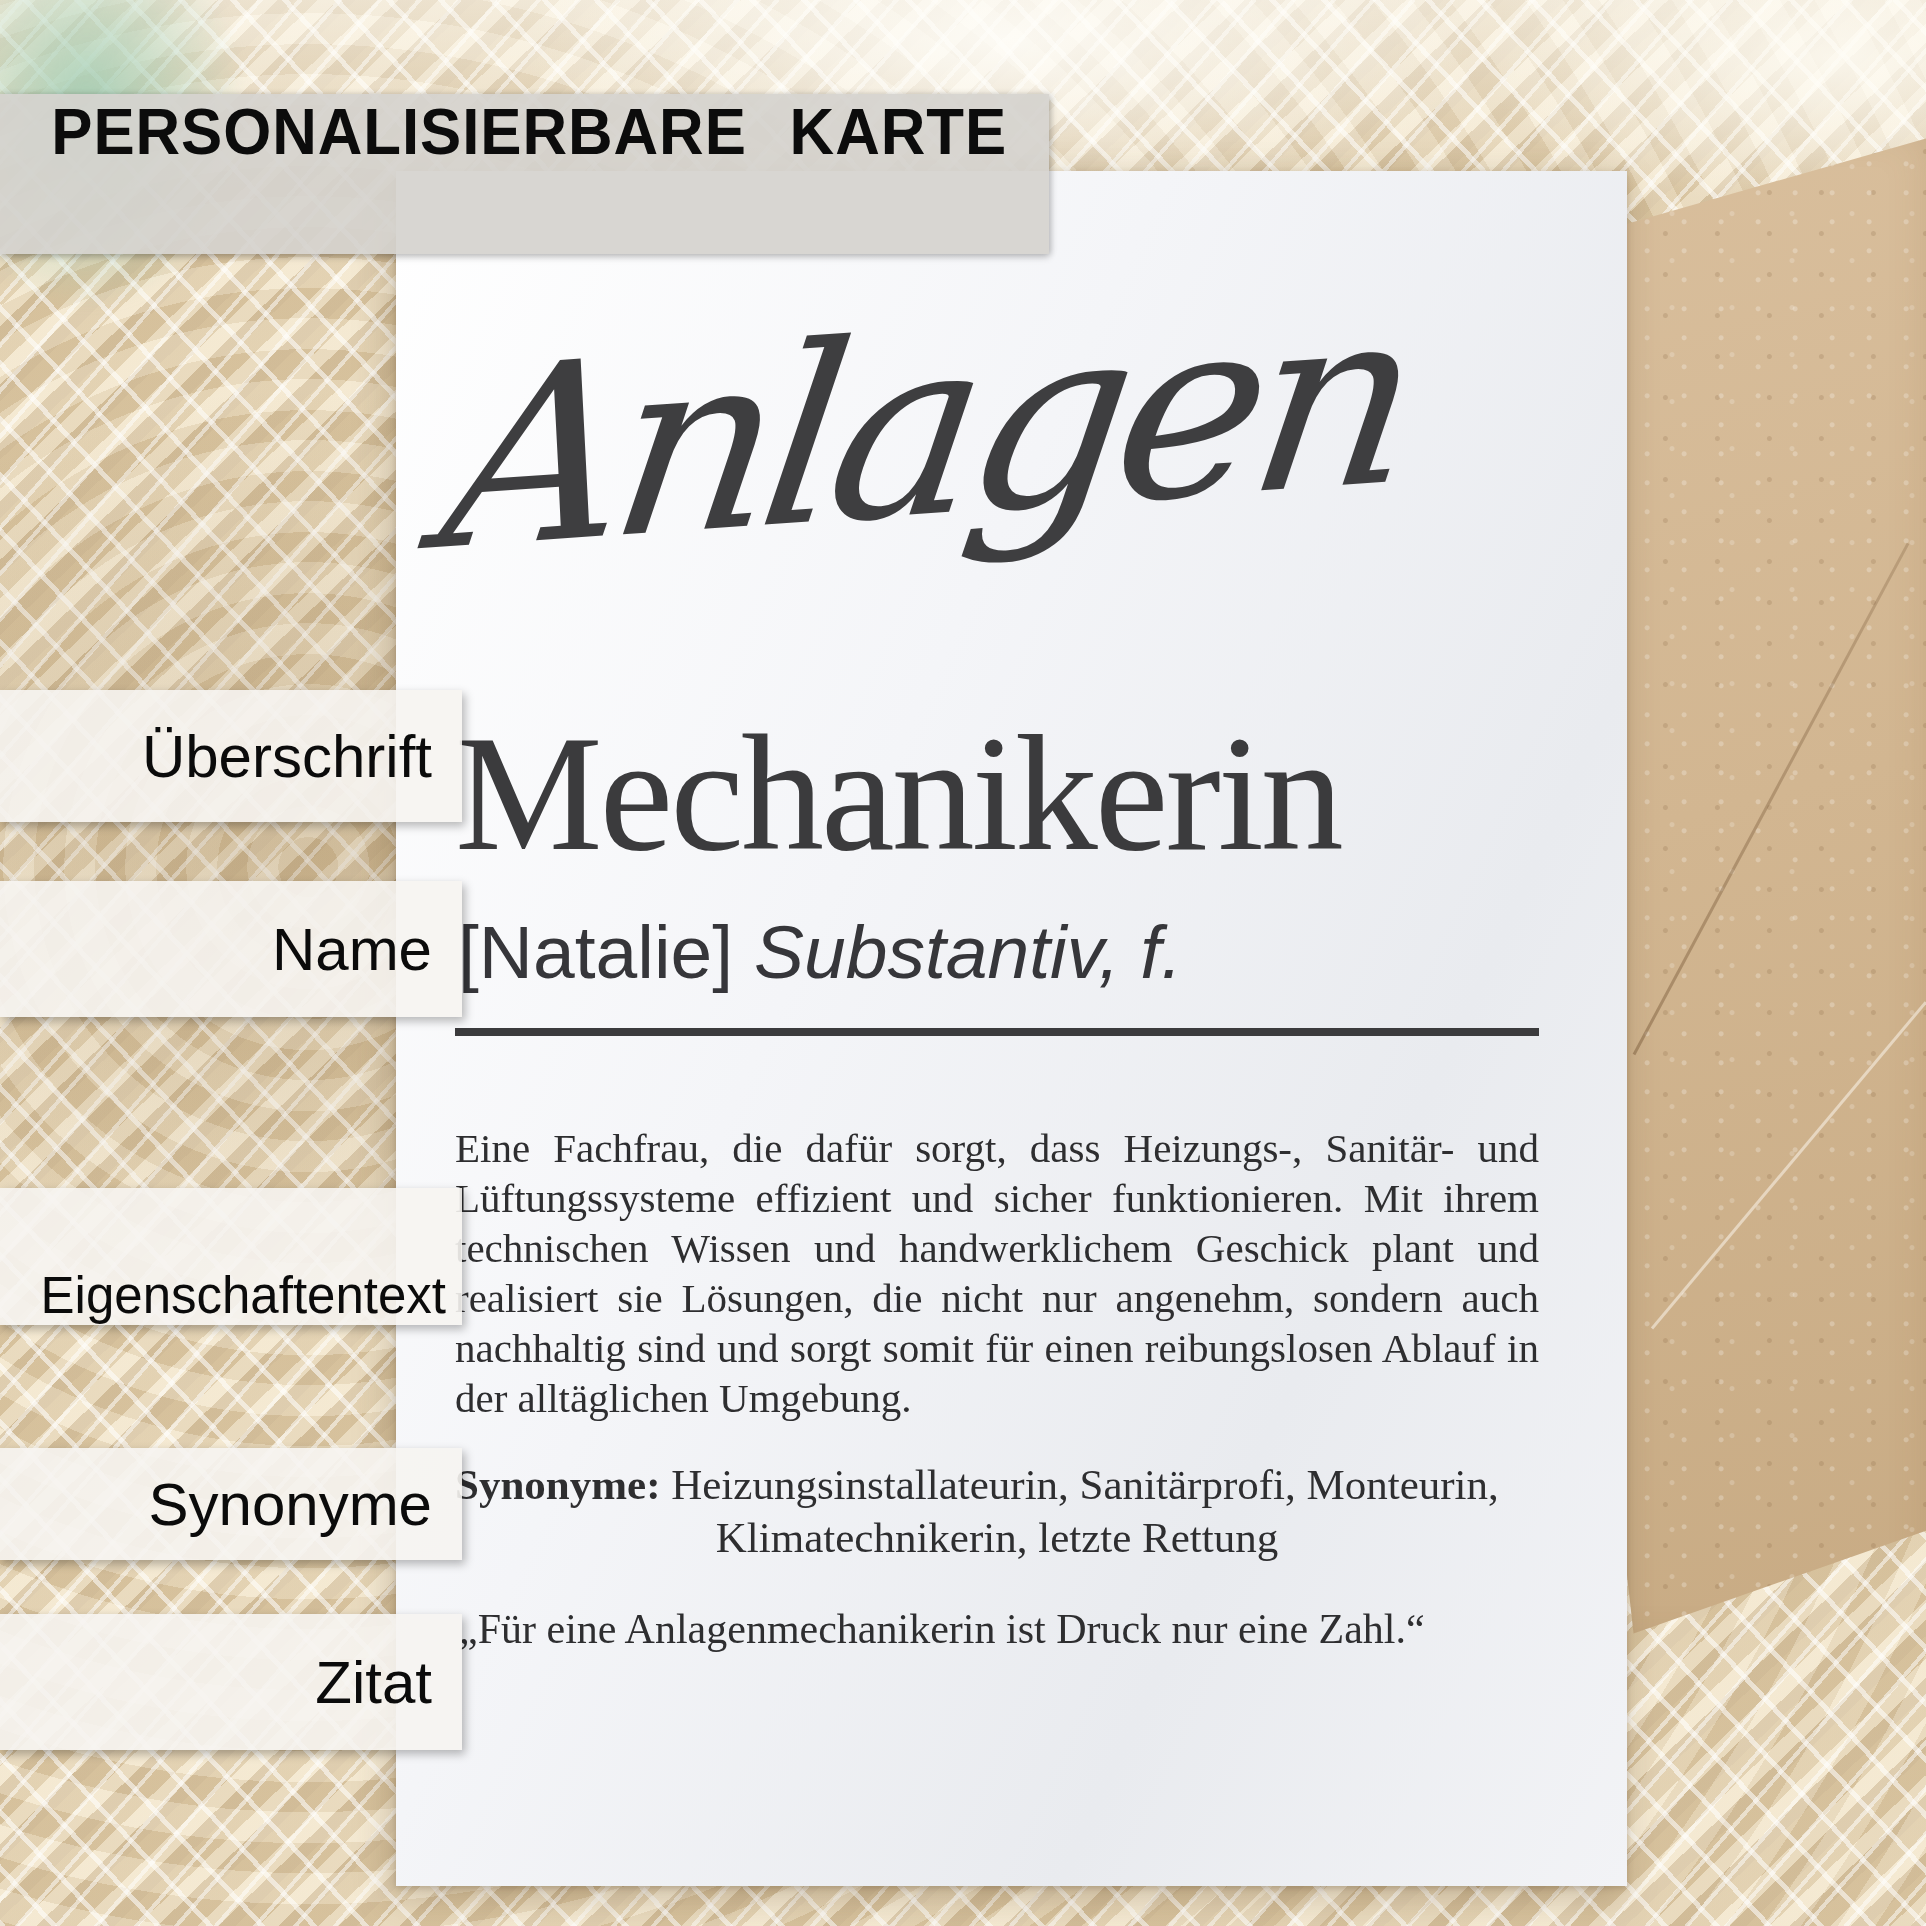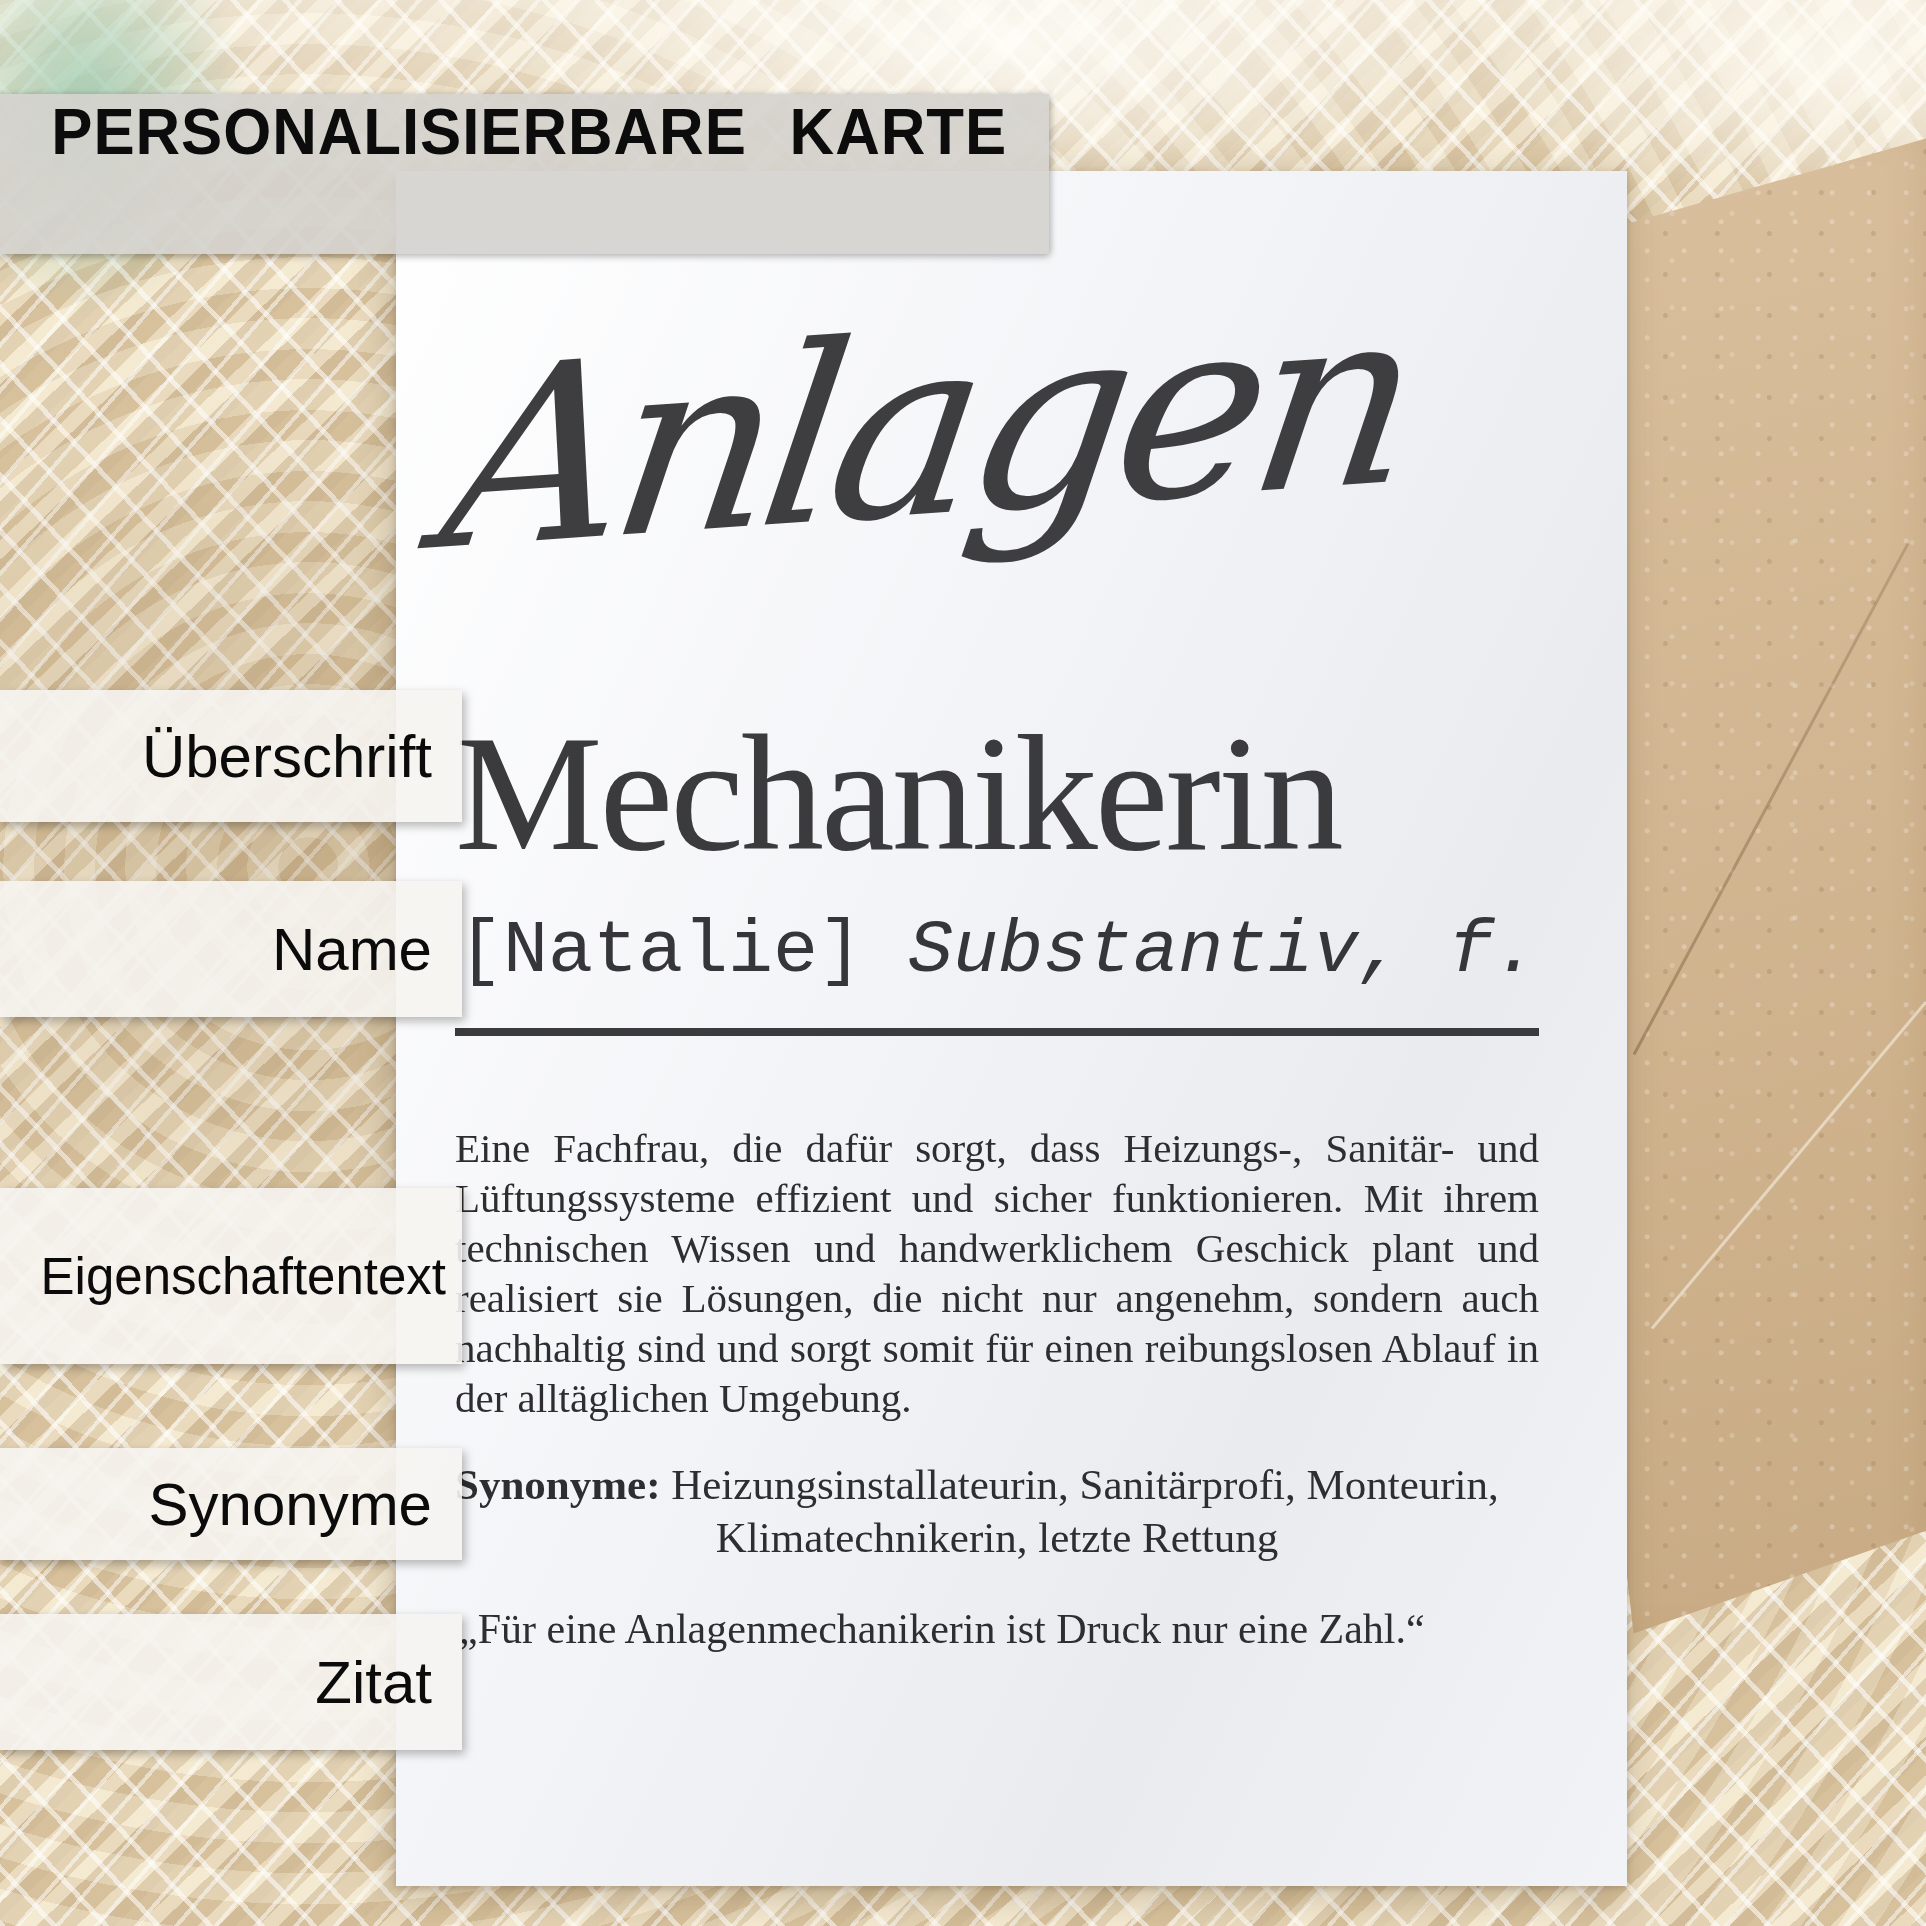--- a/index.html
+++ b/index.html
@@ -66,21 +66,21 @@
     color:#3e3e40;transform:skewX(-12deg) rotate(-4deg);transform-origin:left bottom;
     white-space:nowrap;
   }
   .headline{
     position:absolute;left:59px;top:535px;margin:0;
     font-family:"Liberation Serif",serif;font-weight:400;
     font-size:166px;line-height:1.05;letter-spacing:-3px;color:#3b3b3d;white-space:nowrap;
   }
   .name-line{
     position:absolute;left:62px;top:738px;
-    font-family:Liberation Mono, monospace;font-size:75px;color:#36363a;white-space:nowrap;
+    font-family:Liberation Sans, sans-serif;font-size:75px;color:#36363a;white-space:nowrap;
   }
   .name-line .gram{font-style:italic;}
   .divider{
     position:absolute;left:59px;top:857px;width:1084px;height:8px;background:#3b3b3d;
   }
   .definition{
     position:absolute;left:59px;top:952px;width:1084px;
     font-family:"Liberation Serif",serif;font-size:41px;line-height:50px;
     color:#2e2e30;text-align:justify;
   }
@@ -111,21 +111,21 @@
     background:rgba(246,244,241,0.90);
     box-shadow:3px 4px 9px rgba(0,0,0,0.28);
     display:flex;align-items:center;justify-content:flex-end;
     z-index:30;
   }
   .label-box span{
     padding-right:30px;font-size:60px;color:#0b0b0b;white-space:nowrap;
   }
   .lb-ueberschrift{top:690px;}
   .lb-name{top:881px;height:136px;}
-  .lb-eigenschaftentext{top:1188px;height:176px;}
+  .lb-eigenschaftentext{top:1188px;height:137px;align-items:flex-end;}
   .lb-eigenschaftentext span{font-size:51px;padding-right:16px;}
   .lb-synonyme{top:1448px;height:112px;}
   .lb-zitat{top:1614px;height:136px;}
 </style>
 </head>
 <body>
 
 <div class="stage">
 
   <div class="bg-weave"></div>

